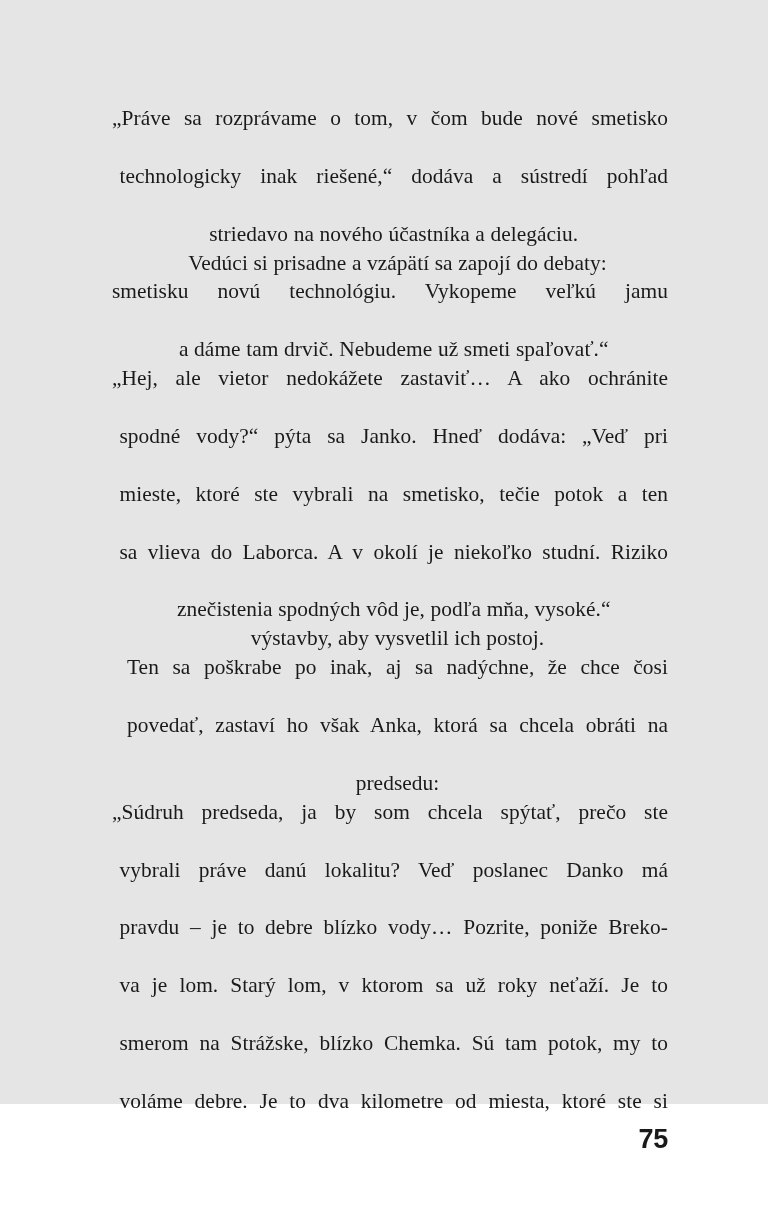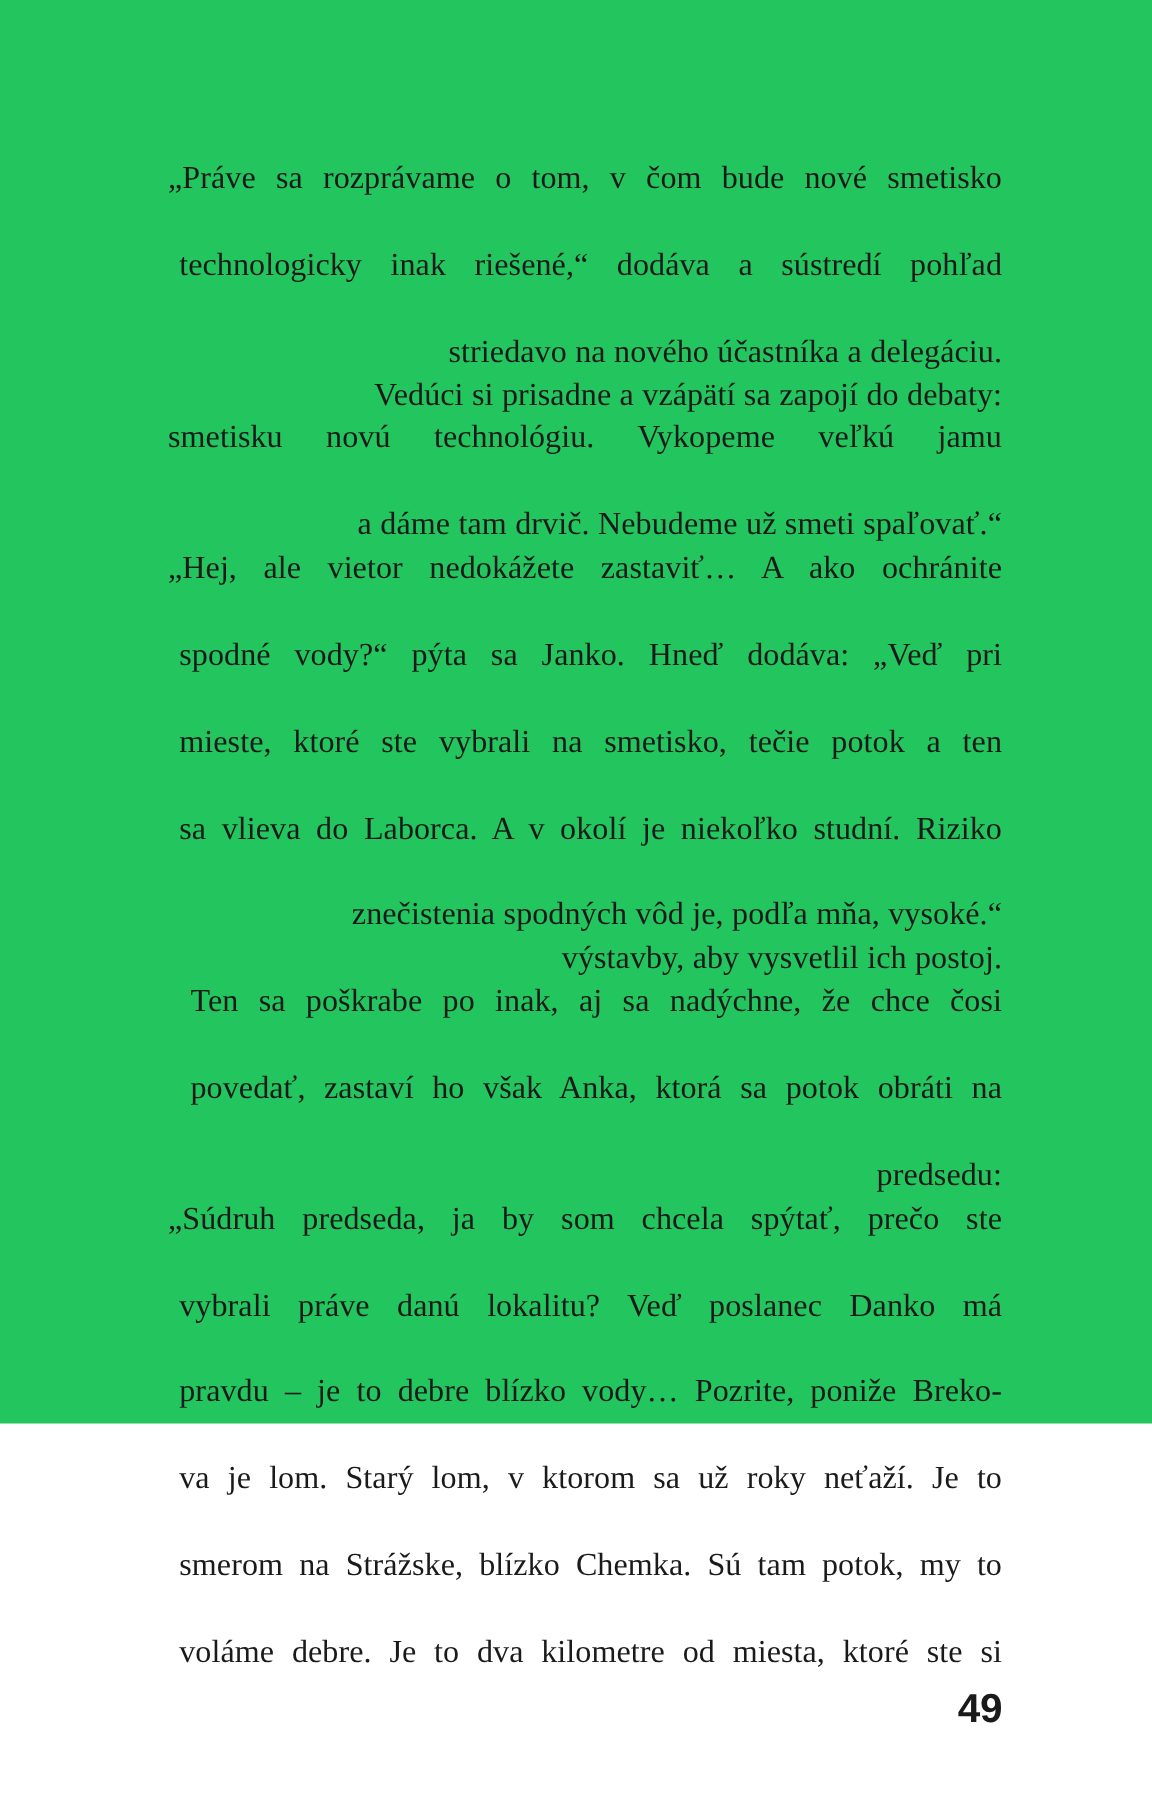--- a/index.html
+++ b/index.html
@@ -14,22 +14,22 @@
     font-family: "Liberation Serif", "DejaVu Serif", serif;
     color: #1a1a1a;
     overflow: hidden;
   }
 
   #page {
     position: absolute;
     left: 0;
     top: 0;
     width: 768px;
-    height: 949px;
-    background: #22c55e;
+    height: 1104px;
+    background: #e5e5e5;
   }
 
   #text-block {
     position: absolute;
     left: 127px;
     top: 104px;
     width: 541px;
   }
 
   .para {
@@ -51,21 +51,21 @@
   .para.hang {
     text-indent: -7.5px;
   }
 
   
   .para .ln {
     display: block;
     text-align: justify;
   }
   .para .ln.last {
-    text-align: right;
+    text-align: center;
   }
   .para .ln.last::after { content: none; }
 
   
   .para .ln::after {
     content: "";
     display: inline-block;
     width: 100%;
     height: 0;
   }
@@ -110,28 +110,28 @@
         <span class="ln">spodné vody?“ pýta sa Janko. Hneď dodáva: „Veď pri</span>
         <span class="ln">mieste, ktoré ste vybrali na smetisko, tečie potok a ten</span>
         <span class="ln">sa vlieva do Laborca. A v okolí je niekoľko studní. Riziko</span>
         <span class="ln last">znečistenia spodných vôd je, podľa mňa, vysoké.“</span>
       </p>
       <p class="para">
         <span class="ln last">výstavby, aby vysvetlil ich postoj.</span>
       </p>
       <p class="para">
         <span class="ln">Ten sa poškrabe po inak, aj sa nadýchne, že chce čosi</span>
-        <span class="ln">povedať, zastaví ho však Anka, ktorá sa potok obráti na</span>
+        <span class="ln">povedať, zastaví ho však Anka, ktorá sa chcela obráti na</span>
         <span class="ln last">predsedu:</span>
       </p>
       <p class="para hang">
         <span class="ln">„Súdruh predseda, ja by som chcela spýtať, prečo ste</span>
         <span class="ln">vybrali práve danú lokalitu? Veď poslanec Danko má</span>
         <span class="ln">pravdu – je to debre blízko vody… Pozrite, poniže Breko-</span>
         <span class="ln">va je lom. Starý lom, v ktorom sa už roky neťaží. Je to</span>
         <span class="ln">smerom na Strážske, blízko Chemka. Sú tam potok, my to</span>
         <span class="ln">voláme debre. Je to dva kilometre od miesta, ktoré ste si</span>
       </p>
     </div>
 
-  <div id="page-number">49</div>
+  <div id="page-number">75</div>
 
 </div>
 
 </body></html>

